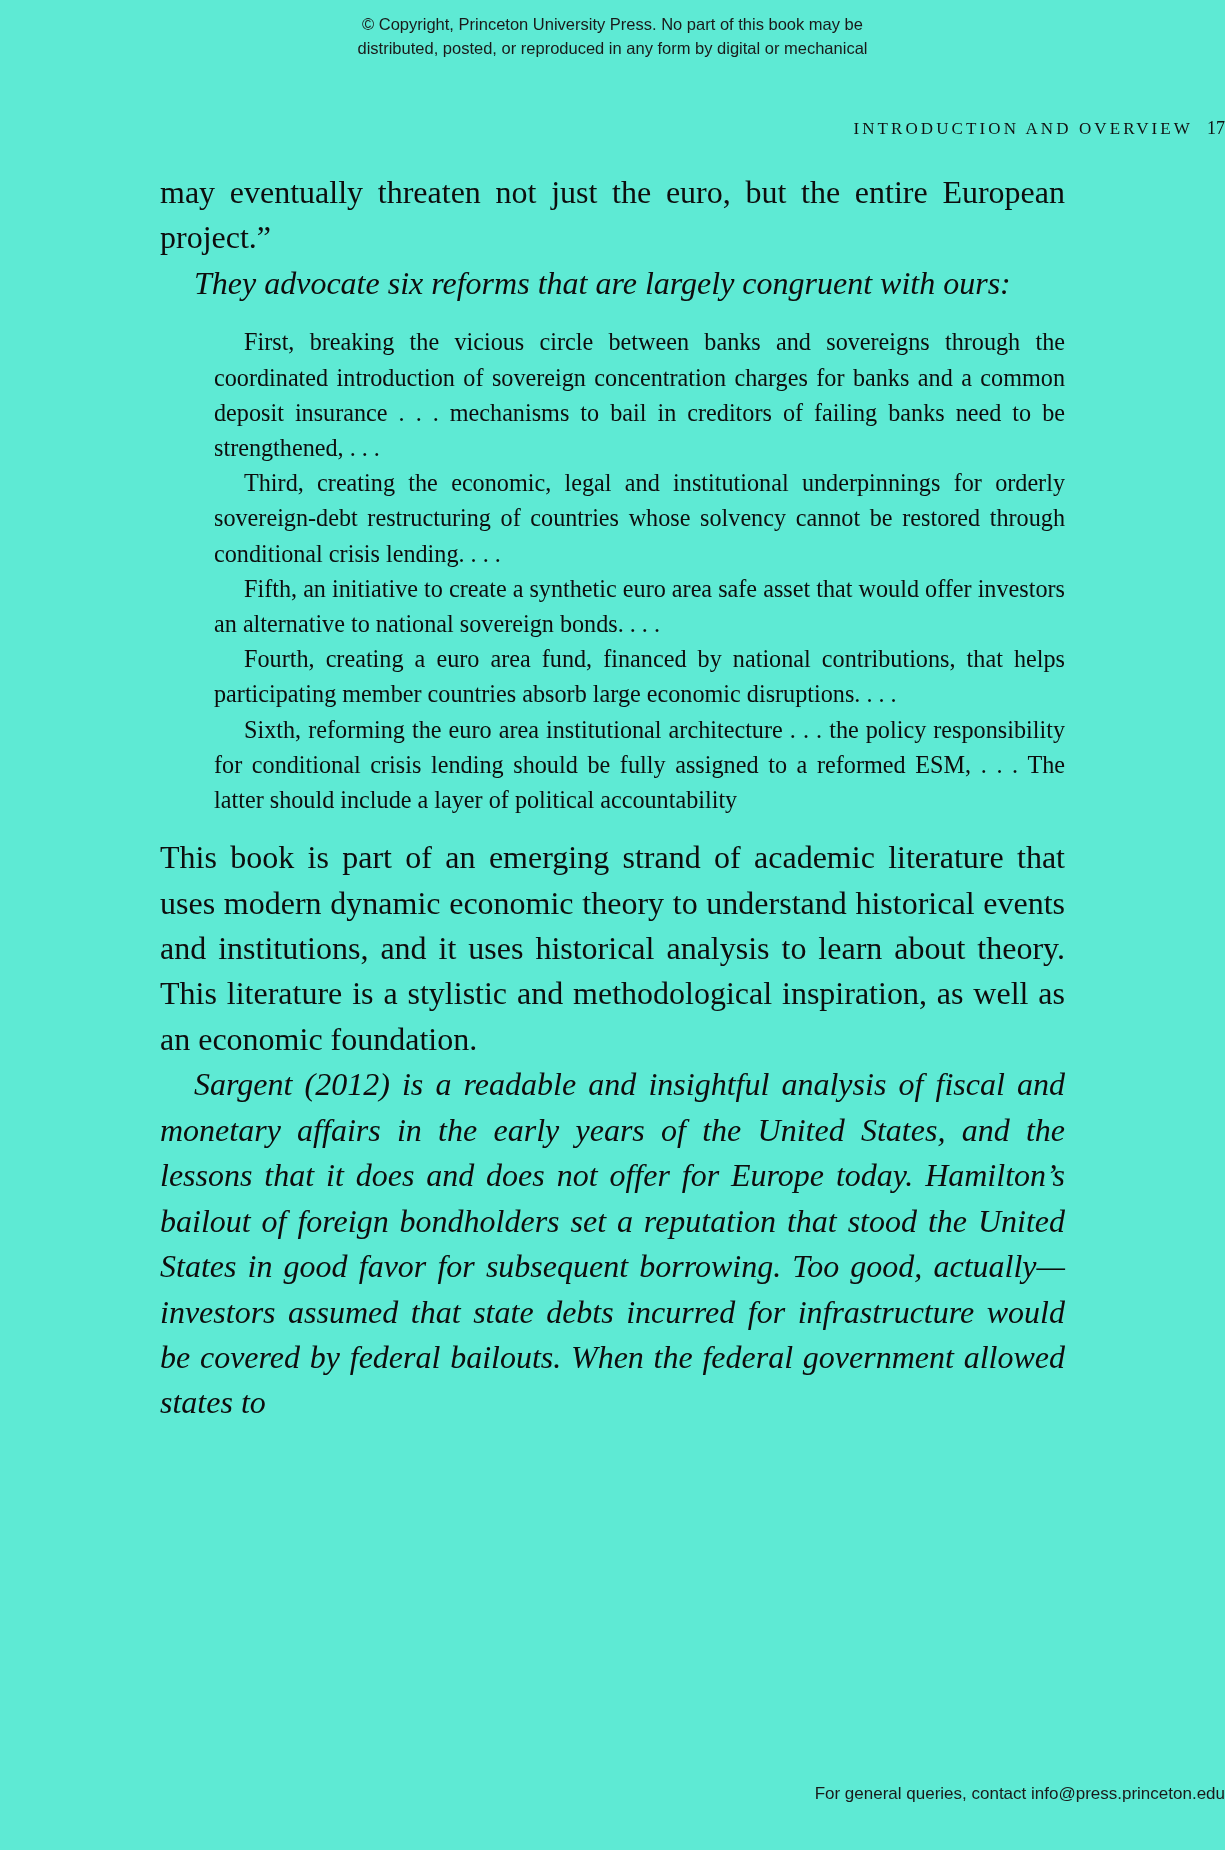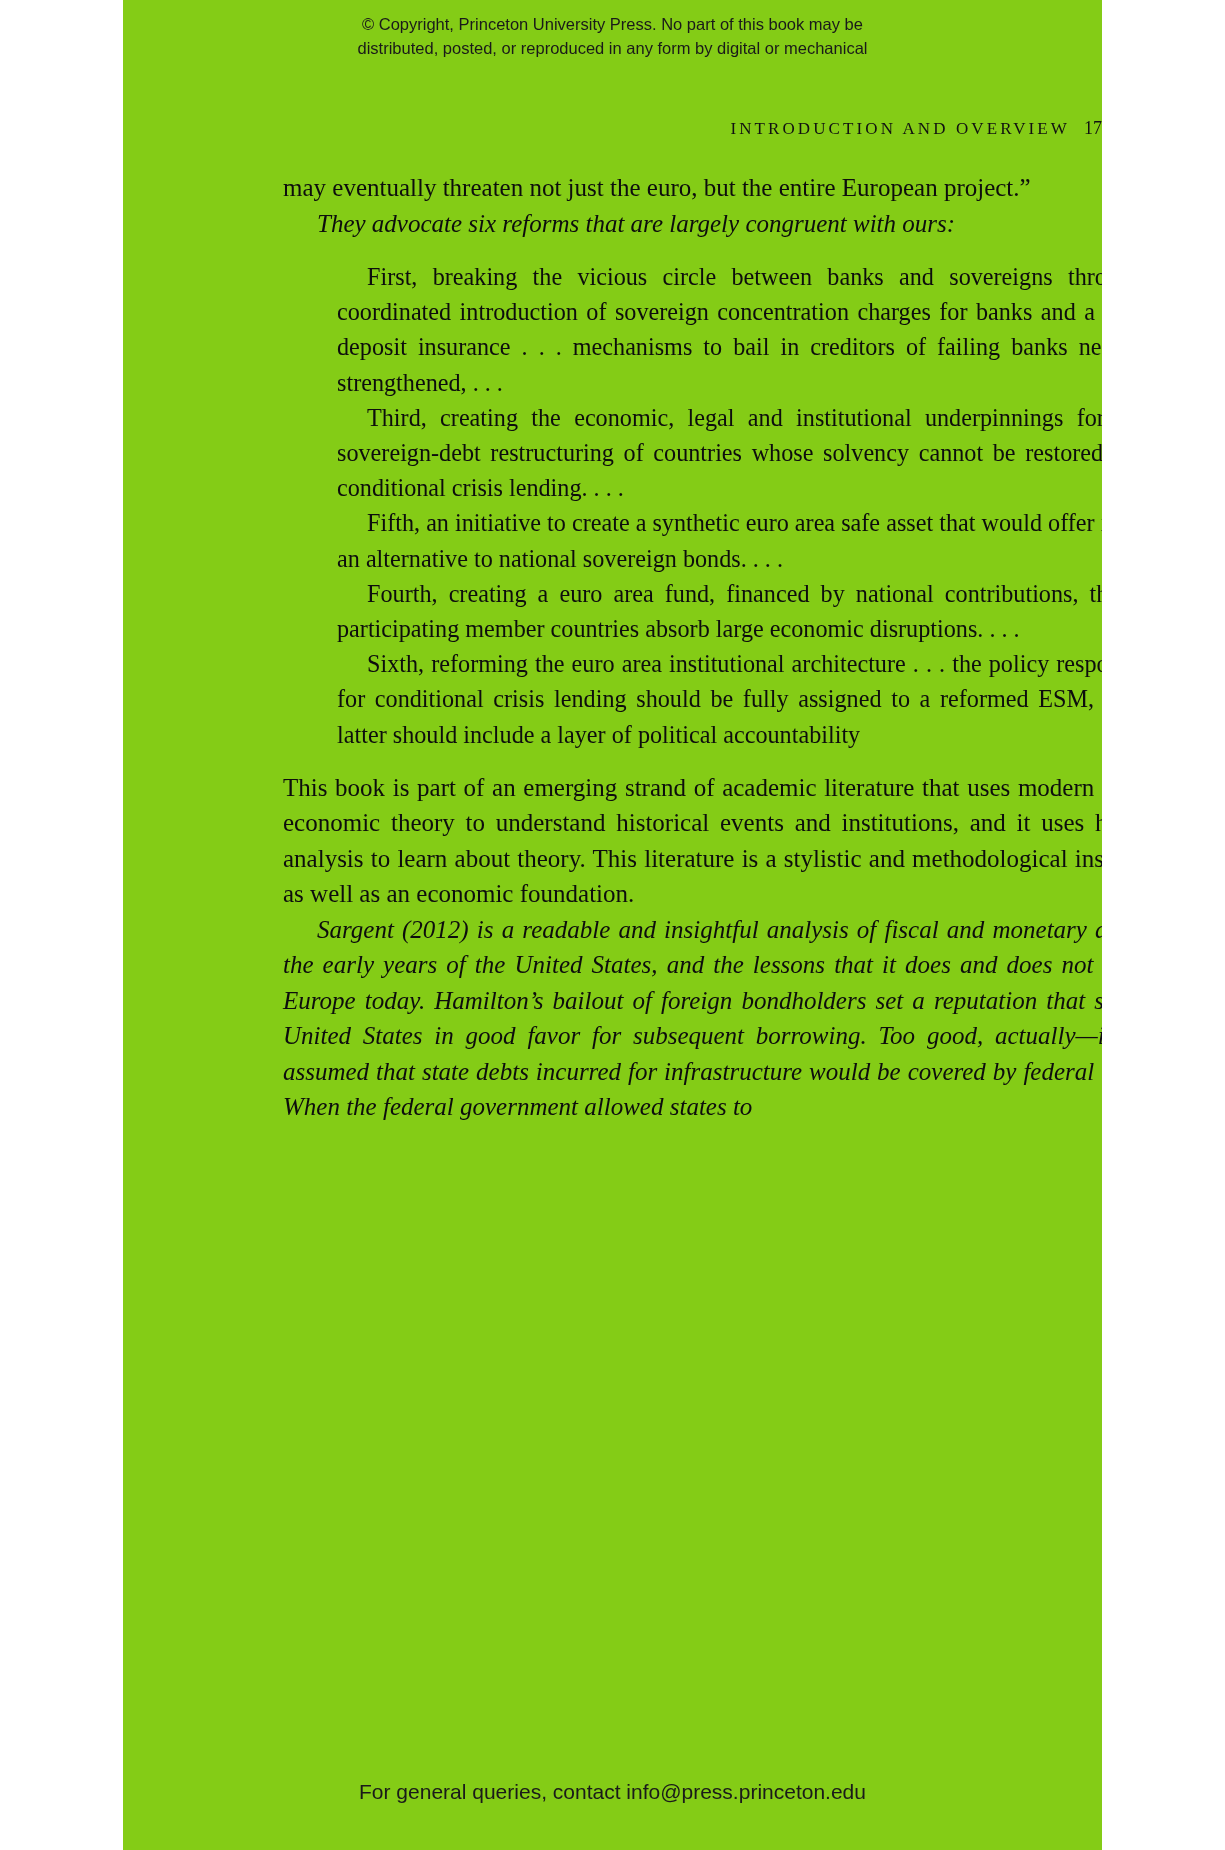--- a/index.html
+++ b/index.html
@@ -2,24 +2,24 @@
 <html><head>
 <meta charset="utf-8">
 <style>
   html, body {
     margin: 0;
     padding: 0;
     background: #ffffff;
   }
   .page {
     position: relative;
-    width: 979px;
+    width: 1225px;
     height: 1850px;
     margin: 0 auto;
-    background: #84cc16;
+    background: #5eead4;
     box-sizing: border-box;
     overflow: hidden;
   }
   .copyright {
     position: absolute;
     top: 12px;
     left: 0;
     right: 0;
     text-align: center;
     font-family: "Liberation Sans", sans-serif;
@@ -49,21 +49,21 @@
   .body-block {
     position: absolute;
     top: 170px;
     left: 160px;
     width: 905px;
     font-family: "Liberation Serif", serif;
     color: #0d0d0d;
   }
   p {
     margin: 0;
-    font-size: 25px;
+    font-size: 32px;
     line-height: 1.42;
     text-align: justify;
     text-justify: inter-word;
     hyphens: manual;
   }
   p.indent {
     text-indent: 34px;
     font-style: italic;
   }
   .extract {
@@ -78,23 +78,23 @@
     margin-left: 20px;
   }
   .after-extract {
     margin-top: 16px;
   }
   .footer {
     position: absolute;
     bottom: 46px;
     left: 0;
     right: 0;
-    text-align: center;
+    text-align: right;
     font-family: "Liberation Sans", sans-serif;
-    font-size: 21px;
+    font-size: 17px;
     color: #1a1a1a;
   }
 </style>
 </head>
 <body>
 
 <div class="page">
 
   <div class="copyright">
     <span>© Copyright, Princeton University Press. No part of this book may be</span>

